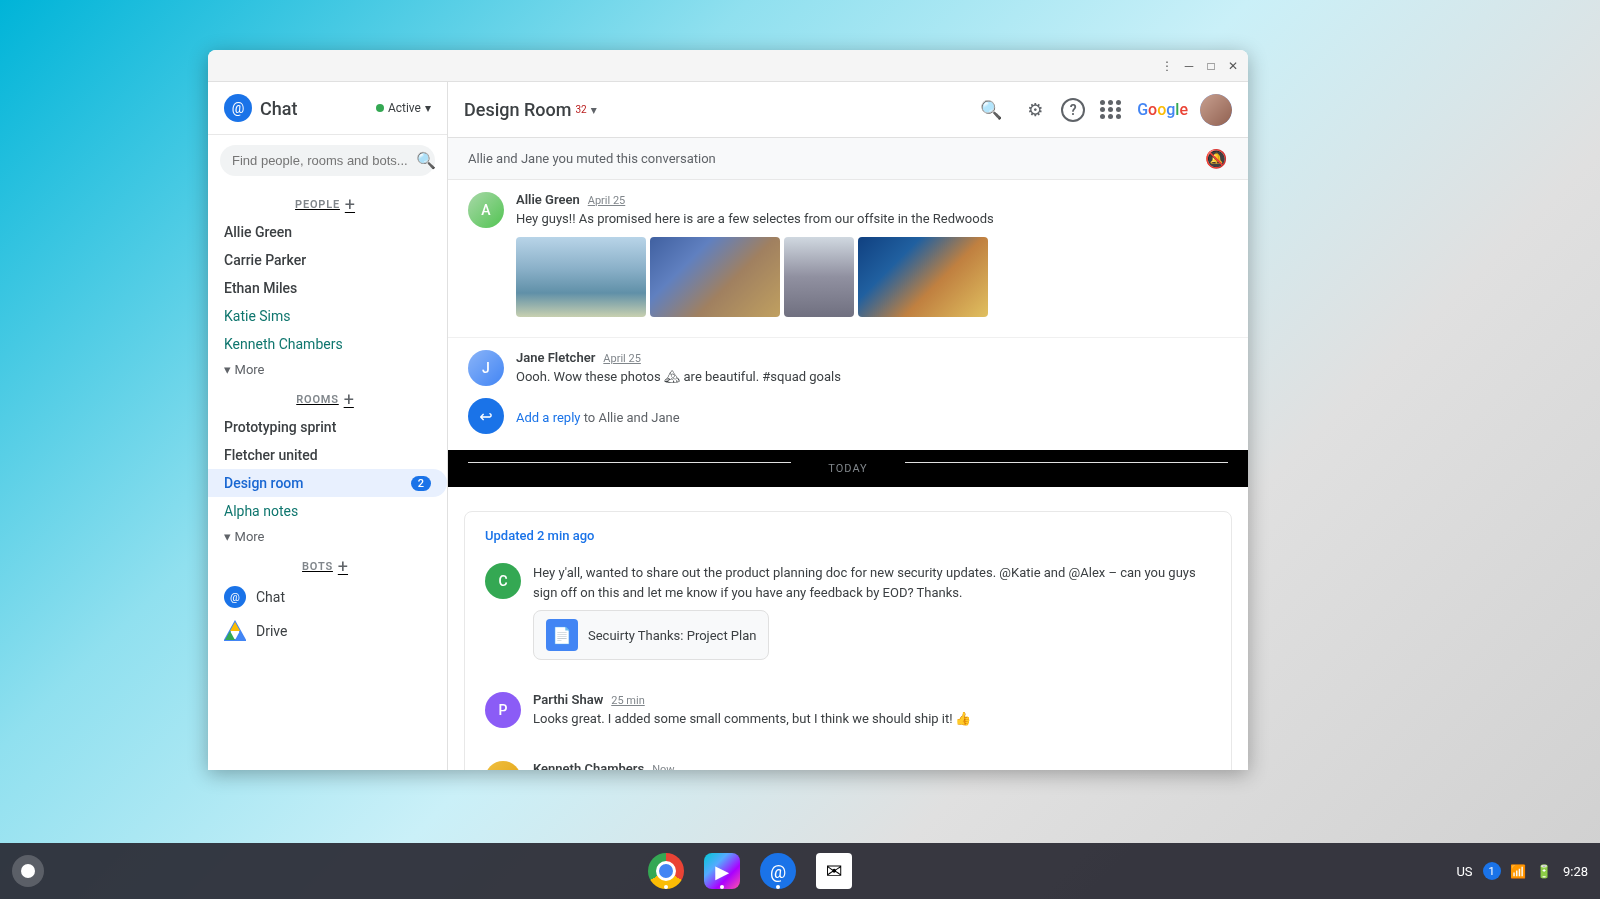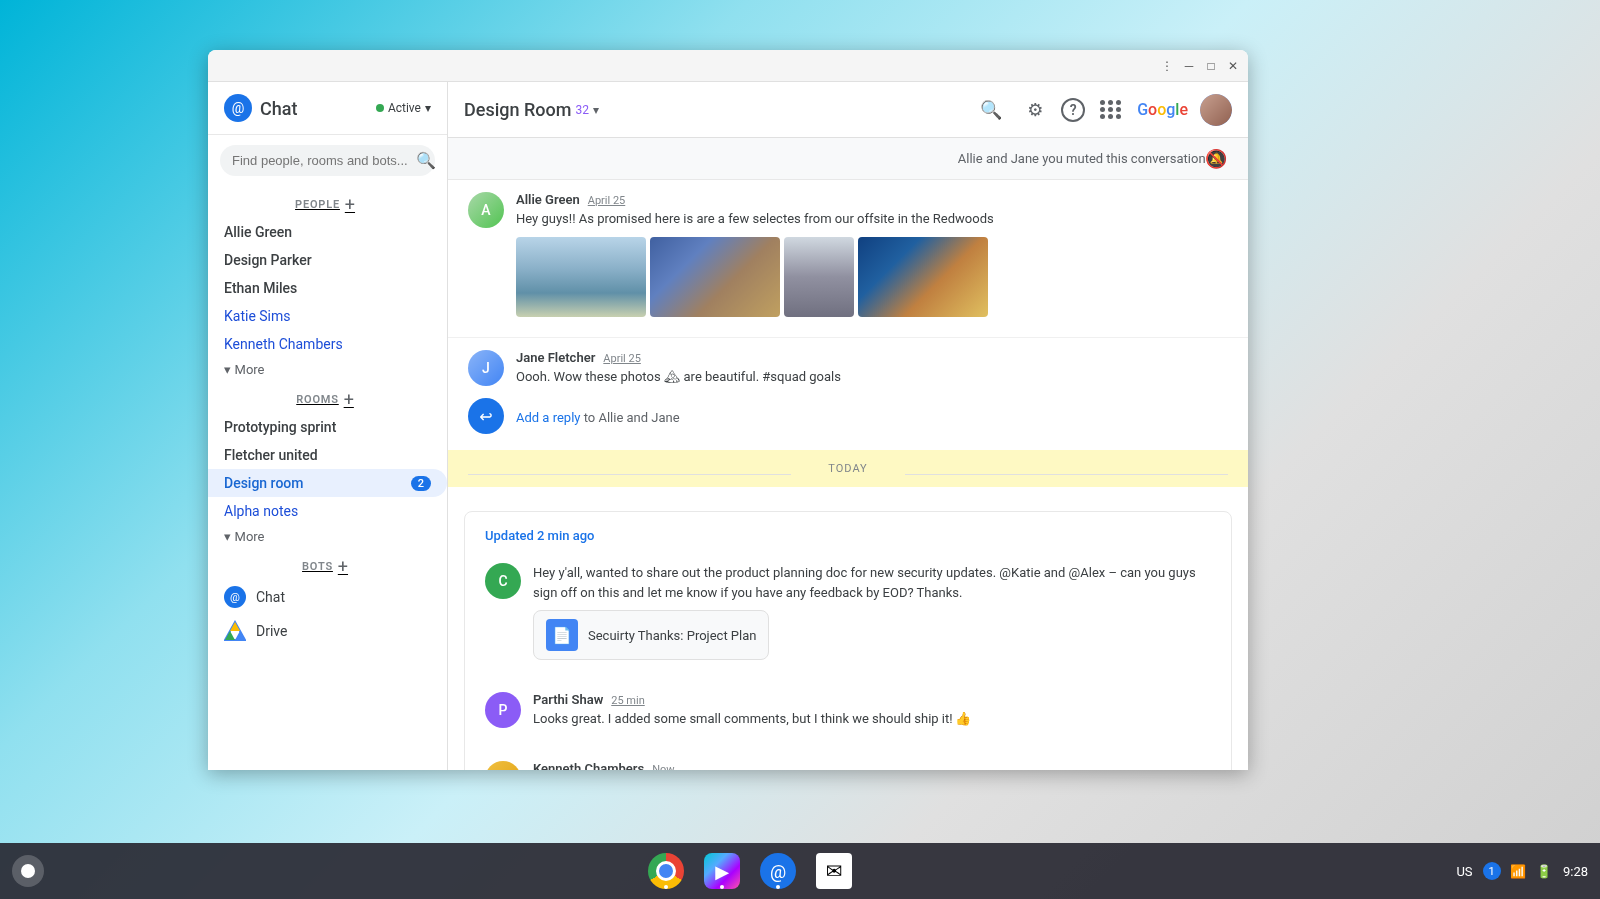--- a/index.html
+++ b/index.html
@@ -292,21 +292,21 @@
       display: flex;
       align-items: center;
       gap: 10px;
     }
     .sidebar-item.active-item {
       background: #e8f0fe;
       border-radius: 0 20px 20px 0;
       color: #1967d2;
       font-weight: 500;
     }
-    .sidebar-item.muted { color: #1d4ed8; text-align: right; }
+    .sidebar-item.muted { color: #0f766e; text-align: right; }
     .sidebar-item.bold { font-weight: 500; }
 
     .item-badge {
       margin-left: auto;
       background: #1a73e8;
       color: white;
       border-radius: 10px;
       padding: 1px 7px;
       font-size: 11px;
       font-weight: 500;
@@ -359,22 +359,22 @@
       padding: 0 16px;
       height: 56px;
       border-bottom: 1px solid #e0e0e0;
     }
     .room-name {
       font-size: 18px;
       font-weight: 500;
       color: #3c4043;
     }
     .room-count {
-      font-size: 12px;
-      color: #8b5cf6;
+      font-size: 10px;
+      color: #b91c1c;
       margin-left: 4px;
     }
     .dropdown-arrow {
       font-size: 12px;
       color: #5f6368;
       margin-left: 4px;
       cursor: pointer;
     }
     .toolbar-actions {
       margin-left: auto;
@@ -424,21 +424,21 @@
     .messages-area {
       flex: 1;
       overflow-y: auto;
       padding: 0;
       background: #fff;
     }
 
     .muted-notice {
       display: flex;
       align-items: center;
-      justify-content: flex-end;
+      justify-content: space-between;
       padding: 10px 20px;
       background: #f8f9fa;
       border-bottom: 1px solid #e8e8e8;
       font-size: 13px;
       color: #5f6368;
     }
 
     
     .message-group {
       padding: 12px 20px;
@@ -548,23 +548,23 @@
     .reply-text {
       font-size: 13px;
       color: #1a73e8;
       cursor: pointer;
     }
     .reply-text span { color: #5f6368; }
 
     
     .today-divider {
       display: flex;
-      align-items: flex-end;
+      align-items: flex-start;
       padding: 12px 20px;
-      background: #fef9c3;
+      background: #000000;
       gap: 21px;
     }
     .today-divider-line {
       flex: 1;
       height: 1px;
       background: #e0e0e0;
     }
     .today-label {
       font-size: 11px;
       color: #80868b;
@@ -659,21 +659,21 @@
 
       <div class="section-header">
         <span class="section-title">PEOPLE</span>
         <div class="add-btn">+</div>
       </div>
 
       <div class="sidebar-item bold">
         <span>Allie Green</span>
       </div>
       <div class="sidebar-item bold">
-        <span>Design Parker</span>
+        <span>Carrie Parker</span>
       </div>
       <div class="sidebar-item bold">
         <span>Ethan Miles</span>
       </div>
       <div class="sidebar-item muted">
         <span>Katie Sims</span>
       </div>
       <div class="sidebar-item muted">
         <span>Kenneth Chambers</span>
       </div>

